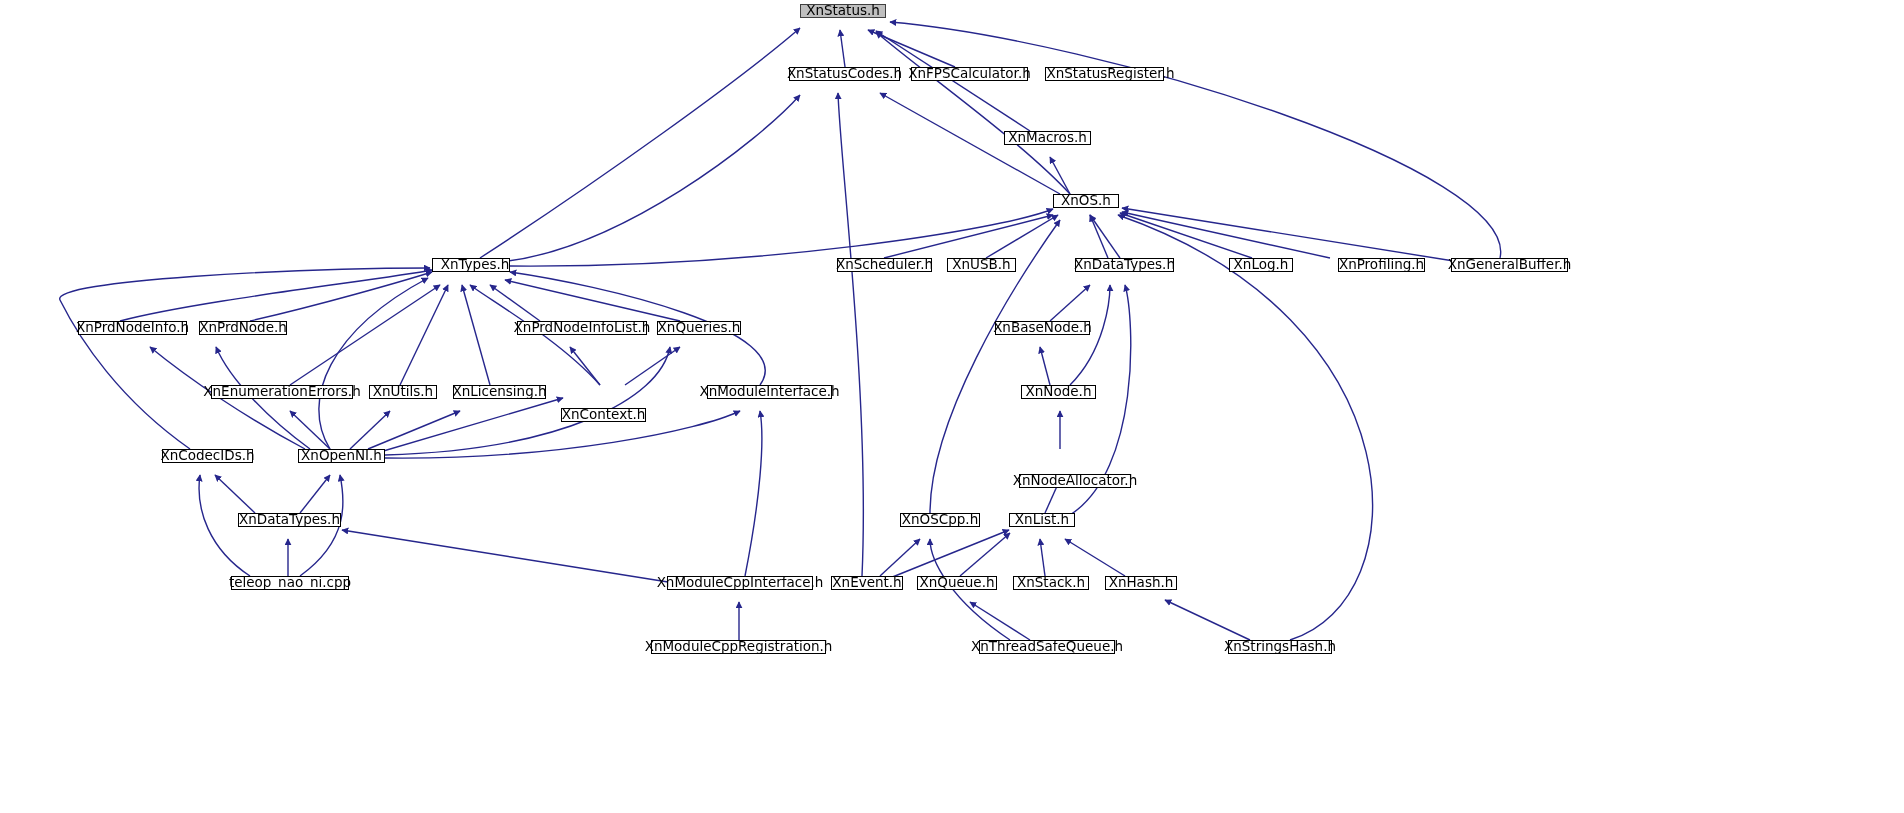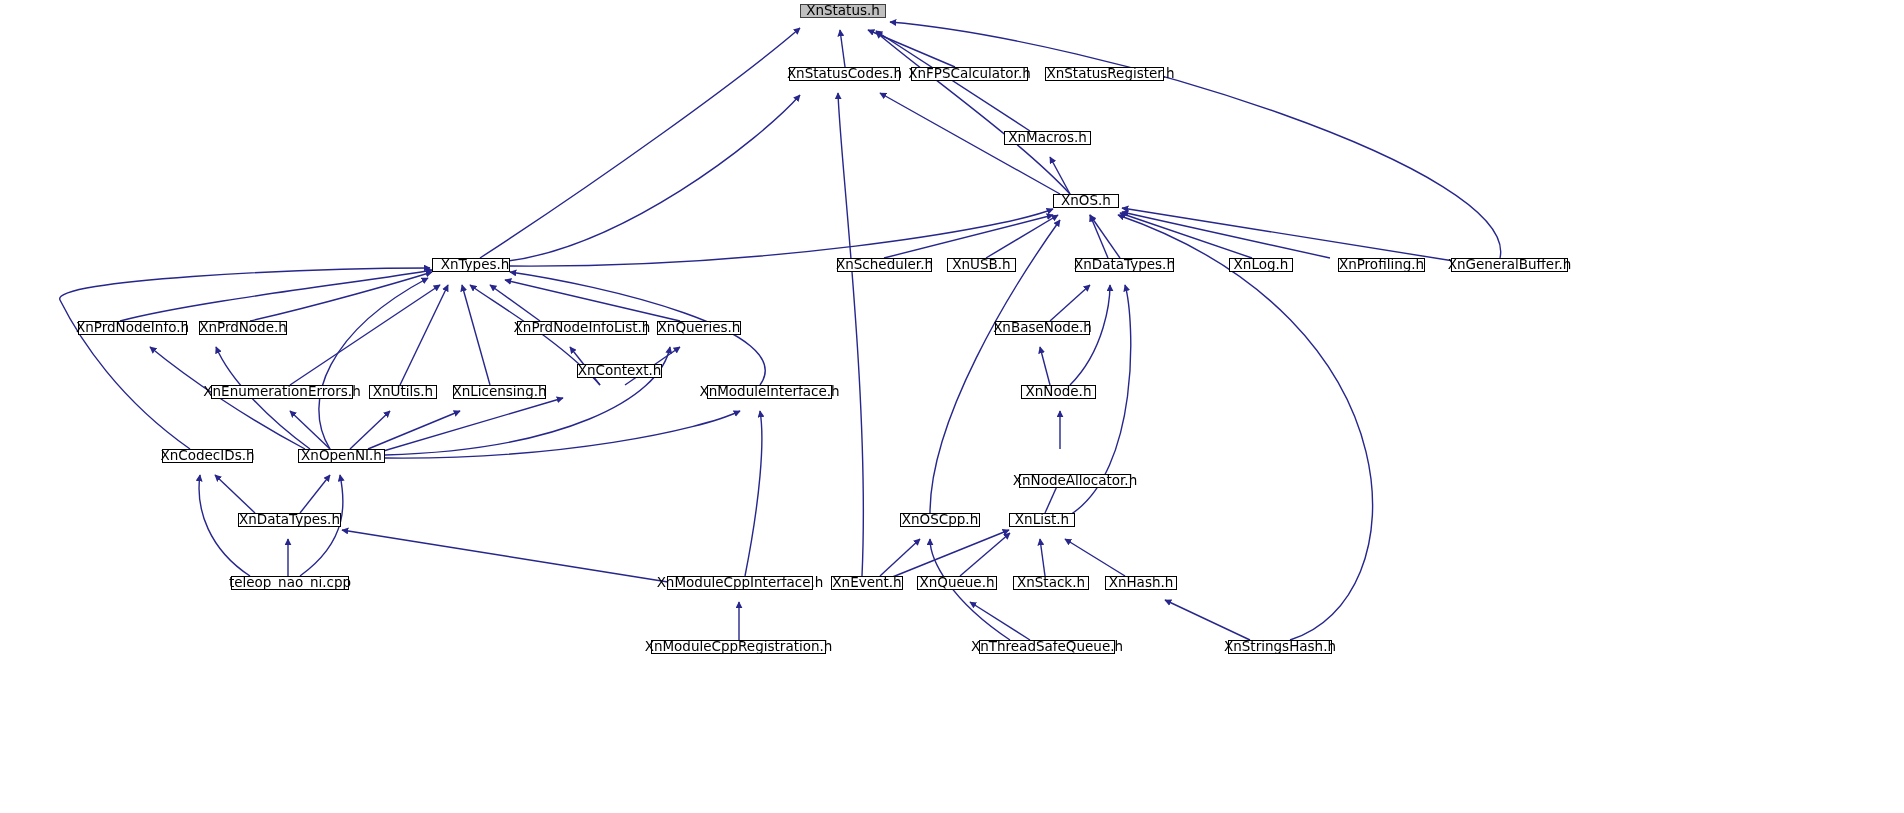--- a/index.html
+++ b/index.html
@@ -103,21 +103,21 @@
       <div class="node" style="left: 1322px; top: 258px; width: 87px; margin-left: 16px;">XnProfiling.h</div>
       <div class="node" style="left: 1451px; top: 258px; width: 117px;">XnGeneralBuffer.h</div>
       <div class="node" style="left: 78px; top: 321px; width: 109px;">XnPrdNodeInfo.h</div>
       <div class="node" style="left: 199px; top: 321px; width: 88px;">XnPrdNode.h</div>
       <div class="node" style="left: 517px; top: 321px; width: 130px;">XnPrdNodeInfoList.h</div>
       <div class="node" style="left: 657px; top: 321px; width: 84px;">XnQueries.h</div>
       <div class="node" style="left: 995px; top: 321px; width: 95px;">XnBaseNode.h</div>
       <div class="node" style="left: 211px; top: 385px; width: 142px;">XnEnumerationErrors.h</div>
       <div class="node" style="left: 369px; top: 385px; width: 68px;">XnUtils.h</div>
       <div class="node" style="left: 453px; top: 385px; width: 93px;">XnLicensing.h</div>
-      <div class="node" style="left: 561px; top: 364px; width: 85px; margin-left: 16px;">XnContext.h</div>
+      <div class="node" style="left: 561px; top: 408px; width: 85px;">XnContext.h</div>
       <div class="node" style="left: 707px; top: 385px; width: 125px;">XnModuleInterface.h</div>
       <div class="node" style="left: 1021px; top: 385px; width: 75px;">XnNode.h</div>
       <div class="node" style="left: 162px; top: 449px; width: 91px;">XnCodecIDs.h</div>
       <div class="node" style="left: 298px; top: 449px; width: 87px;">XnOpenNI.h</div>
       <div class="node" style="left: 1019px; top: 474px; width: 112px;">XnNodeAllocator.h</div>
       <div class="node" style="left: 238px; top: 513px; width: 103px;">XnDataTypes.h</div>
       <div class="node" style="left: 900px; top: 513px; width: 80px;">XnOSCpp.h</div>
       <div class="node" style="left: 1009px; top: 513px; width: 66px;">XnList.h</div>
       <div class="node" style="left: 231px; top: 576px; width: 118px;">teleop_nao_ni.cpp</div>
       <div class="node" style="left: 667px; top: 576px; width: 146px;">XnModuleCppInterface.h</div>

